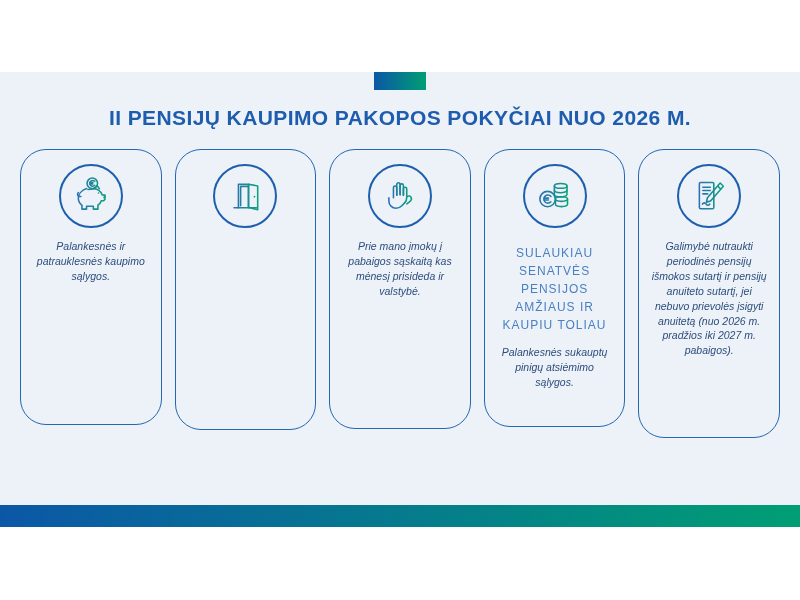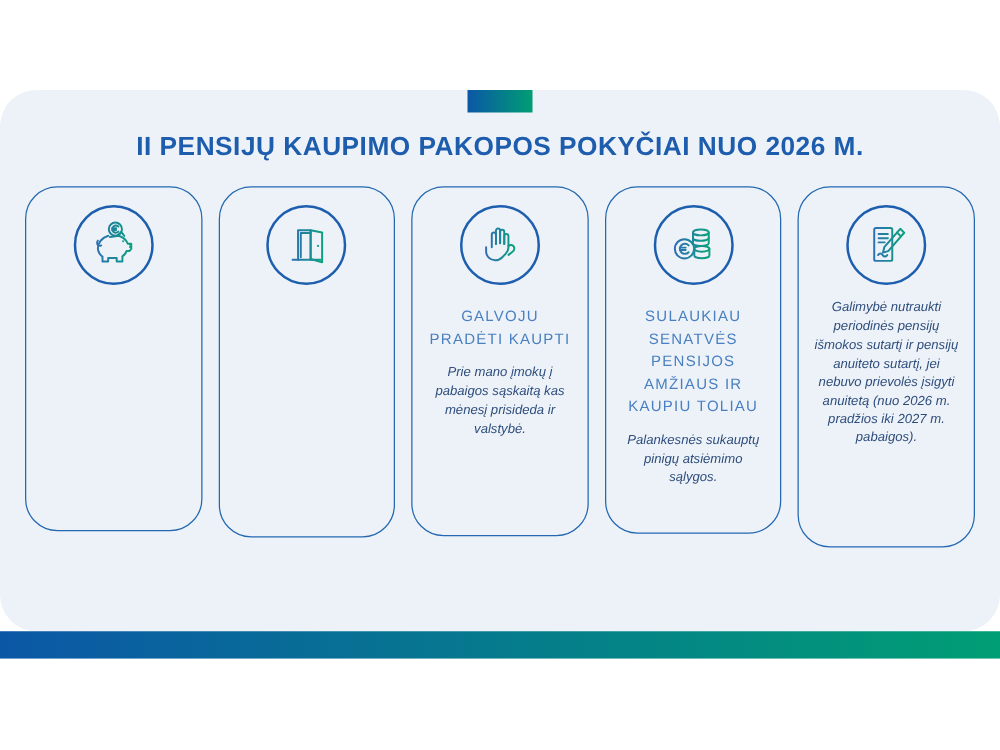--- a/index.html
+++ b/index.html
@@ -3,21 +3,20 @@
 <meta charset="utf-8">
 <style>
   html,body{margin:0;padding:0;background:#fff;}
   .page{
     position:relative;width:800px;height:600px;overflow:hidden;
     background:#ffffff;font-family:"Liberation Sans",sans-serif;
   }
   .main-area{
     position:absolute;left:0;top:72px;width:800px;height:433px;
     background:#edf2f8;
-    border-radius:29px;
   }
   .accent-chip{
     position:absolute;left:374px;top:72px;width:52px;height:18px;
     background:linear-gradient(90deg,#0b57a6,#009e74);
   }
   .page-title{
     margin:0;padding-top:34px;text-align:center;
     font-size:21px;font-weight:bold;letter-spacing:.4px;color:#1e5dad;
   }
   .page-subtitle{
@@ -84,20 +83,21 @@
               <path d="M22.6 8.7h3.6M22.6 10.3h3.6"></path>
               <path d="M20.5 16.6l8.5-1"></path>
               <path d="M12.5 24.5c-3.5.8-5-2.2-3-4.5"></path>
               <path d="M19 15.5c-5.5 1.8-9.5 6.2-9.5 11.2 0 3.2 1.6 6 4.2 7.9V39h5.2v-3.2h7.8V39h5.2v-4.6c1.9-1.3 3.3-3 3.9-5h2.7l1.5-1.8v-4.8h-3.2c-1.2-3.3-4.3-6-8.3-7.3"></path>
               <path d="M27.5 15.3l3.5-3.2 2.6 3.6"></path>
               <path d="M38.8 23.4c1 .5 1 2 .1 2.6"></path>
               <circle cx="32.5" cy="20.5" r=".9" fill="url(#g1)" stroke="none"></circle>
             </g>
           </svg>
         </div>
+        <div class="card-body">Palankesnės ir patrauklesnės kaupimo sąlygos.</div>
       </div>
 
       <div class="card">
         <div class="icon-circle">
           <svg width="42" height="42" viewBox="0 0 48 48" fill="none">
             <defs>
               <linearGradient id="g2" gradientUnits="userSpaceOnUse" x1="10" y1="24" x2="40" y2="24">
                 <stop offset="0" stop-color="#2f6db6"></stop>
                   <stop offset="1" stop-color="#0aa37a"></stop>
               </linearGradient>
@@ -124,21 +124,20 @@
             </defs>
             <g stroke="url(#g3)" stroke-width="1.8" stroke-linecap="round" stroke-linejoin="round">
               <path d="M16.5 26V14.5a1.9 1.9 0 0 1 3.8 0V23"></path>
               <path d="M20.3 23V10.8a1.9 1.9 0 0 1 3.8 0V22.5"></path>
               <path d="M24.1 22.5V12a1.9 1.9 0 0 1 3.8 0V23"></path>
               <path d="M27.9 23v-7.2a1.9 1.9 0 0 1 3.8 0V26c0 2.2-.9 4.3-2.4 5.9l-3.2 3.3c-1.7 1.8-4.1 2.8-6.6 2.8-4.6 0-8.2-3.7-8.2-8.3V26"></path>
               <path d="M31.7 24.8c1.8-1.4 4.1-1 5 .8.8 1.7.1 3.6-1.5 4.8l-3.4 2.6"></path>
             </g>
           </svg>
         </div>
-        <div class="card-title">GALVOJU PRADĖTI KAUPTI</div>
         <div class="card-body">Prie mano įmokų į pabaigos sąskaitą kas mėnesį prisideda ir valstybė.</div>
       </div>
 
       <div class="card">
         <div class="icon-circle">
           <svg width="42" height="42" viewBox="0 0 48 48" fill="none">
             <defs>
               <linearGradient id="g4" gradientUnits="userSpaceOnUse" x1="7" y1="24" x2="39" y2="24">
                 <stop offset="0" stop-color="#2f6db6"></stop>
                   <stop offset="1" stop-color="#0aa37a"></stop>

